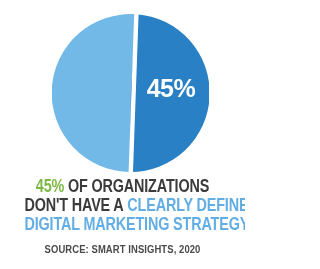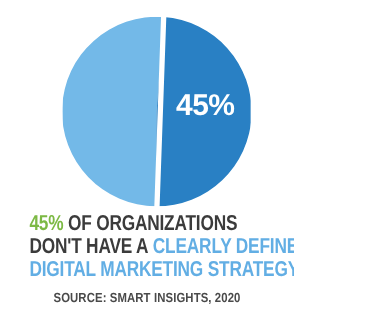--- a/index.html
+++ b/index.html
@@ -52,20 +52,21 @@
     letter-spacing: -0.5px;
     line-height: 28px;
   }
 
   
   .caption {
     position: absolute;
     left: 0;
     top: 177px;
     width: 245px;
+    text-align: center;
   }
   .cap-line {
     display: block;
     font-family: "Liberation Sans Narrow", "Liberation Sans", sans-serif;
     font-weight: bold;
     font-size: 18px;
     line-height: 19px;
     letter-spacing: -0.2px;
     white-space: nowrap;
     transform: scaleX(0.80);

